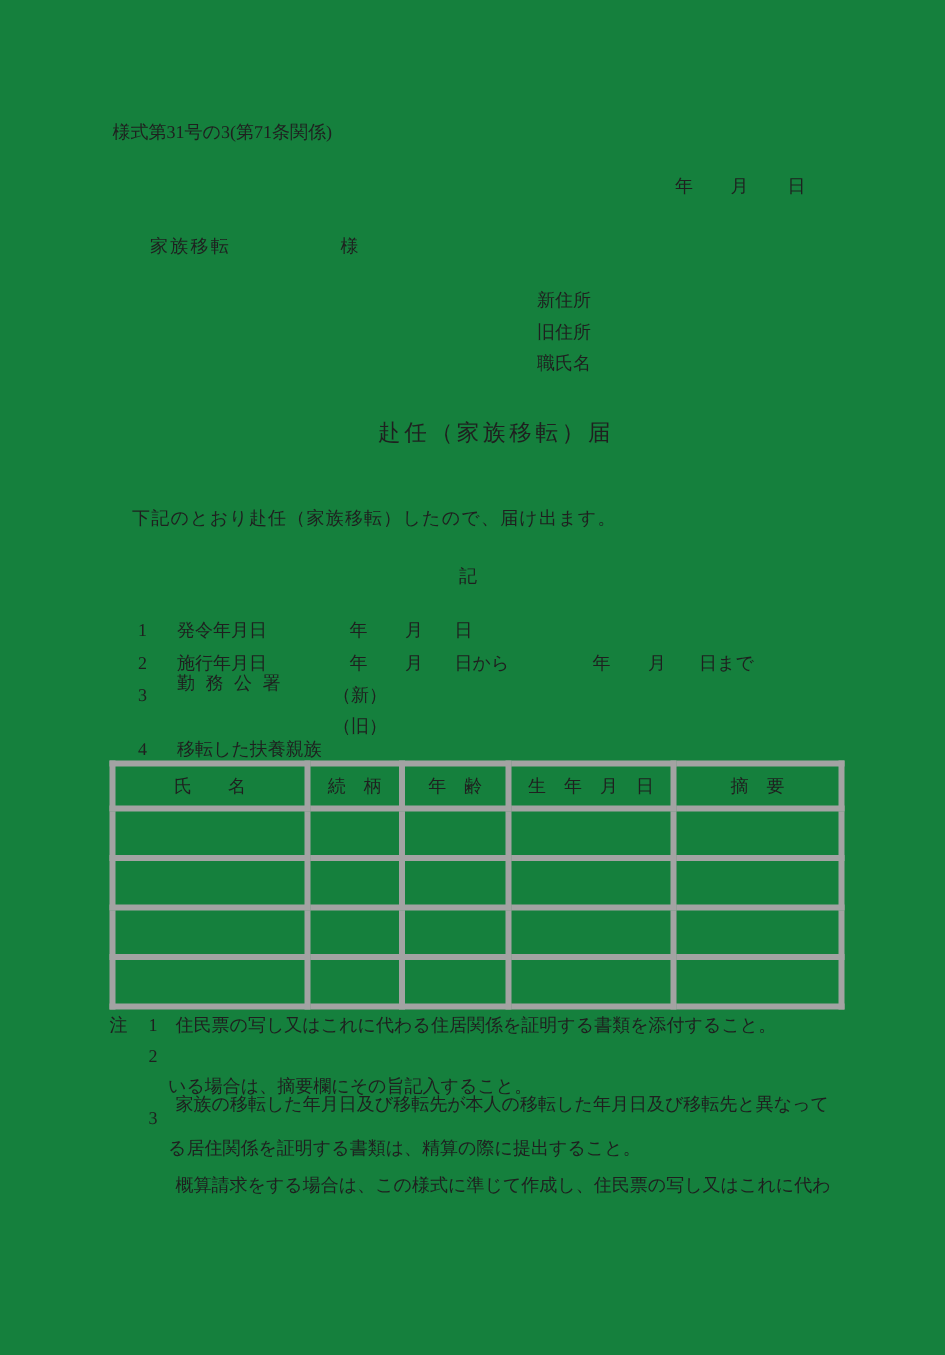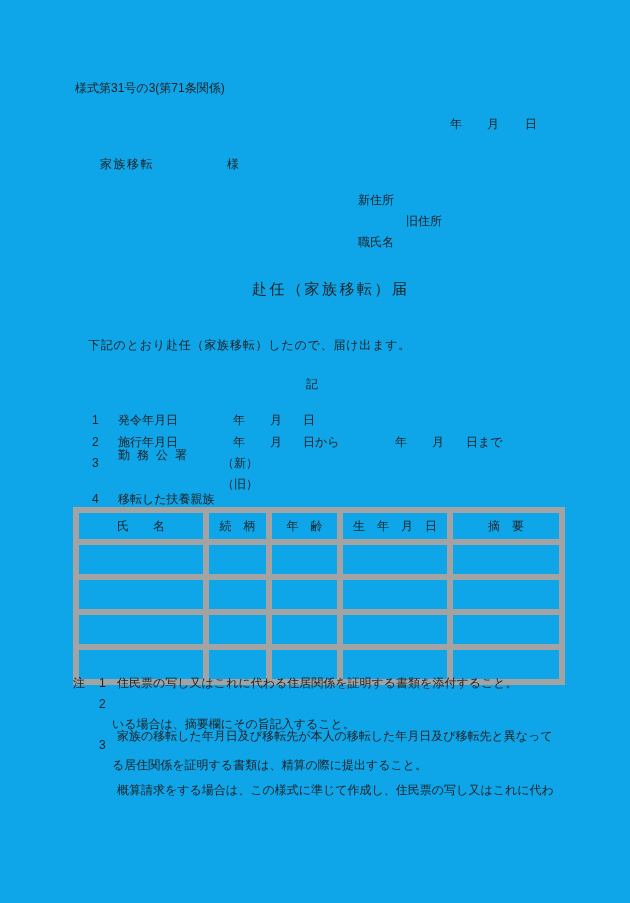--- a/index.html
+++ b/index.html
@@ -1,23 +1,23 @@
 <!DOCTYPE html>
 <html><head>
 <meta charset="utf-8">
 <style>
   html, body { margin: 0; padding: 0; background: #f7f7f7; }
   .page {
     position: relative;
     width: 630px;
     height: 903px;
     margin: 0 auto;
-    background: #0ea5e9;
+    background: #15803d;
     color: #1f1f1f;
-    font-family: Liberation Sans, sans-serif;
+    font-family: Liberation Serif, serif;
     font-size: 12px;
     overflow: hidden;
   }
   .abs { position: absolute; white-space: nowrap; line-height: 1.2; }
   .title {
     font-size: 15px;
     letter-spacing: 2.5px;
   }
   .spaced-wide { letter-spacing: 7px; }
   .addr-name { letter-spacing: 1.5px; }
@@ -26,21 +26,21 @@
     position: absolute;
     left: 73px;
     top: 507px;
     border-collapse: collapse;
     table-layout: fixed;
     width: 486px;
     font-size: 12px;
     color: #1f1f1f;
   }
   table.dep-table th, table.dep-table td {
-    border: 6px solid #a3a3a3;
+    border: 4px solid #a3a3a3;
     text-align: center;
     vertical-align: middle;
     font-weight: normal;
     padding: 0;
     margin-top: 45px;
   }
   table.dep-table th { height: 26px; }
   table.dep-table td { height: 29px; }
 </style>
 </head>
@@ -56,21 +56,21 @@
     <span class="abs" style="left:525px; top:117px;">日</span>
   </div>
 
   <div>
     <span class="abs addr-name" style="left:100px; top:157px;">家族移転</span>
     <span class="abs" style="left:227px; top:157px;">様</span>
   </div>
 
   <div>
     <div class="abs" style="left:358px; top:193px;">新住所</div>
-    <div class="abs" style="left:358px; top:214px;margin-left:48px;">旧住所</div>
+    <div class="abs" style="left:358px; top:214px;">旧住所</div>
     <div class="abs" style="left:358px; top:235px;">職氏名</div>
   </div>
 
   <div class="abs intro-ls" style="left:88px; top:338px;">下記のとおり赴任（家族移転）したので、届け出ます。</div>
 
   <div class="abs title" style="left:252px; top:280px;">赴任（家族移転）届</div>
 
   <div class="abs" style="left:306px; top:377px;">記</div>
 
   <div>

